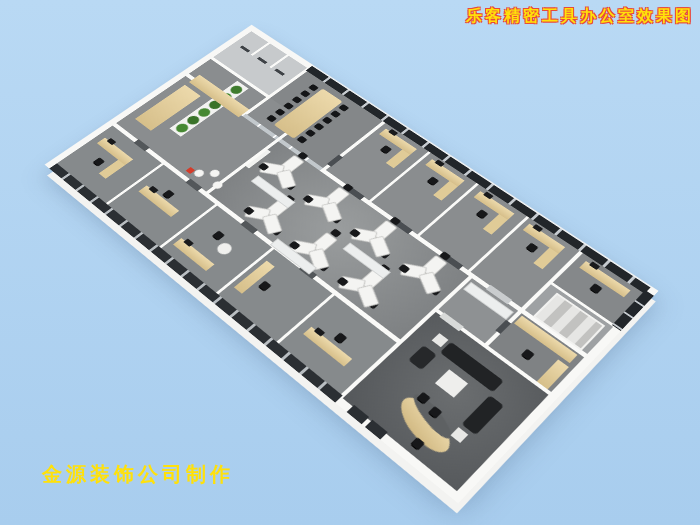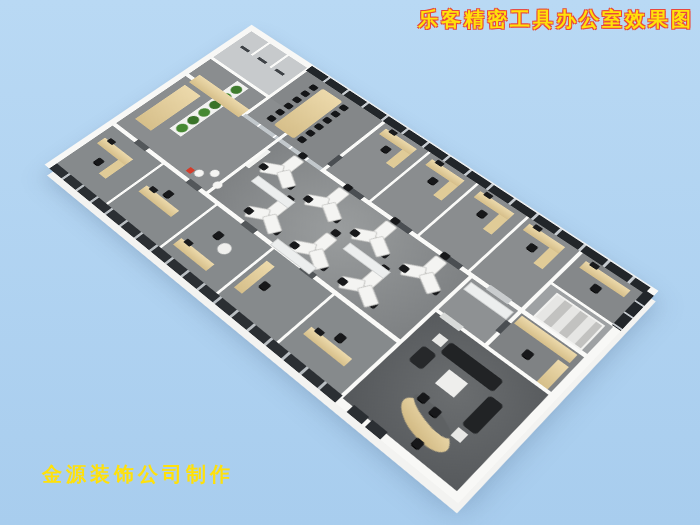--- a/index.html
+++ b/index.html
@@ -31,21 +31,21 @@
   .cchairs{width:9px;height:8px;background:#141517;border-radius:2px;
      box-shadow:0 13px 0 #141517,0 26px 0 #141517,0 39px 0 #141517,0 52px 0 #141517,0 65px 0 #141517}
   .plants{width:13px;height:13px;border-radius:50%;background:#3f7c2d;
      box-shadow:0 16px 0 #468832,0 32px 0 #3a7329,0 48px 0 #468832,0 64px 0 #3a7329,0 80px 0 #468832}
   .stool{width:10px;height:10px;border-radius:50%;background:#f5f5f3;
      box-shadow:14px 9px 0 #f5f5f3,-12px 11px 0 #f5f5f3}
   .stalls{width:13px;height:4px;background:#3e4246;box-shadow:28px 0 0 #3e4246,56px 0 0 #3e4246}
   .cdesk{width:62px;height:28px}
   .cdesk::before{content:"";position:absolute;inset:0;background:linear-gradient(#ecd9ab,#d2ba84);border-radius:50%;transform:rotate(14deg)}
   .cdesk::after{content:"";position:absolute;left:4px;top:-4px;width:52px;height:15px;background:#5e6163;border-radius:50%;transform:rotate(14deg)}
-  .title{position:absolute;top:6px;right:6px;font-weight:bold;font-size:20px;color:#ffe10a;letter-spacing:3px;white-space:nowrap;
+  .title{position:absolute;top:6px;right:6px;font-weight:bold;font-size:16px;color:#ffe10a;letter-spacing:3px;white-space:nowrap;
      text-shadow:1px 1px 0 #e8483c,-1px -1px 0 #e8483c,1px -1px 0 #e8483c,-1px 1px 0 #e8483c;z-index:50}
   .mark{position:absolute;left:42px;top:461px;font-weight:bold;font-size:20px;color:#ffe10a;letter-spacing:4px;z-index:50}
 </style>
 </head>
 <body>
 
 <div class="scene">
   <div class="slab"></div>
   <div class="plan">
 

